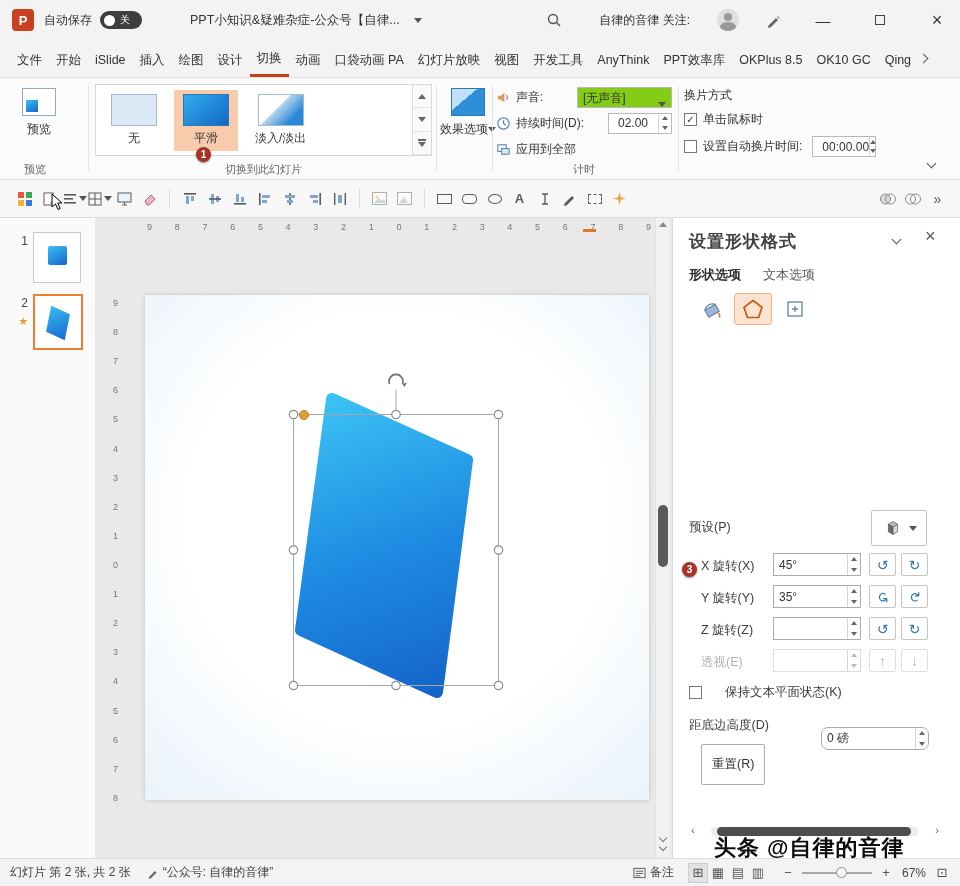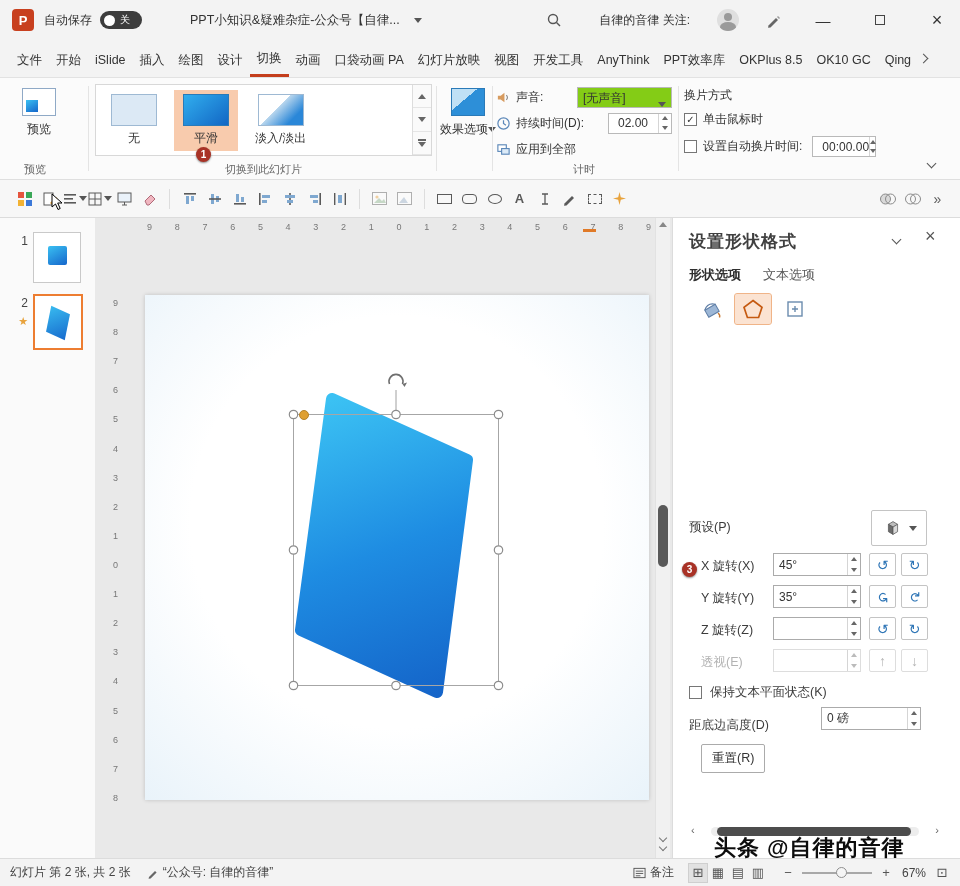--- a/index.html
+++ b/index.html
@@ -116,21 +116,21 @@
   .fp-item.active{color:#c0501e;}
   .fp-item .badge{display:inline-flex;margin-left:9px;vertical-align:-2px;}
   .fp-label{color:#3c3c3c;font-size:12.5px;white-space:nowrap;}
   .fp-label.dis{color:#b3b3b3;}
   .fp-input{height:23px;border:1px solid #ababab;background:#fff;font-size:12px;display:flex;align-items:center;padding-left:5px;}
   .fp-input.dis{border-color:#ddd;}
   .rot-btn{width:27px;height:23px;border:1px solid #c4c4c4;background:#fff;color:#2e75b6;font-size:14px;display:flex;align-items:center;justify-content:center;border-radius:2px;cursor:pointer;}
   .rot-btn.dis{color:#b5b5b5;border-color:#ddd;cursor:default;}
   .rot-btn .r90{display:inline-block;transform:rotate(90deg);}
   .preset-btn{width:56px;height:36px;border:1px solid #c4c4c4;background:#fff;border-radius:2px;display:flex;align-items:center;justify-content:center;gap:5px;cursor:pointer;}
-  .reset-btn{height:29px;padding:0 10px;border:1px solid #ababab;background:#fff;font-size:12.5px;display:flex;align-items:center;border-radius:2px;cursor:pointer;}
+  .reset-btn{height:41px;padding:0 10px;border:1px solid #ababab;background:#fff;font-size:12.5px;display:flex;align-items:center;border-radius:2px;cursor:pointer;}
   .hs-track{position:absolute;left:28px;right:28px;top:3px;height:9px;background:#ededed;border-radius:5px;}
   .hs-thumb{position:absolute;left:6px;right:8px;top:0;height:9px;background:#4d4d4d;border-radius:5px;cursor:grab;}
   .hs-arrow{position:absolute;top:0;font-size:11px;color:#666;cursor:pointer;}
   
   .statusbar{position:absolute;left:0;top:858px;width:960px;height:28px;background:#f3f3f3;border-top:1px solid #dcdcdc;display:flex;align-items:center;font-size:12px;color:#444;}
   .sb-item{display:flex;align-items:center;gap:4px;white-space:nowrap;}
   .view-ico{width:20px;height:20px;display:flex;align-items:center;justify-content:center;font-size:13px;color:#555;cursor:pointer;}
   .view-ico.active{background:#e2e2e2;border:1px solid #cfcfcf;}
   .zslider{width:70px;height:2px;background:#a8a8a8;position:relative;margin:0 4px;cursor:pointer;}
   .zthumb{position:absolute;left:34px;top:-5px;width:11px;height:11px;background:#f5f5f5;border:1px solid #8f8f8f;border-radius:50%;}
@@ -683,27 +683,27 @@
           </i>
         </span>
     </div>
     <div class="fp-abs rot-btn dis" style="left:196px;top:431px;">
         <span>↑</span>
       </div>
     <div class="fp-abs rot-btn dis" style="left:228px;top:431px;">
         <span>↓</span>
       </div>
 
-    <label class="fp-abs" style="left:16px;top:466px;display:flex;align-items:center;gap:8px;cursor:pointer;">
+    <label class="fp-abs" style="left:16px;top:466px;display:flex;align-items:center;gap:23px;cursor:pointer;">
       <span class="chk"></span>
       <span class="fp-label">保持文本平面状态(K)</span>
     </label>
 
     <span class="fp-abs fp-label" style="left:16px;top:499px;">距底边高度(D)</span>
-    <div class="fp-abs fp-input" style="left:148px;top:489px;width:100px;">
+    <div class="fp-abs fp-input" style="left:148px;top:509px;width:108px;border-radius:7px;">
       <span>0 磅</span>
       <span class="spin">
           <i>
             <span class="tri-u"></span>
           </i>
           <i>
             <span class="tri-d"></span>
           </i>
         </span>
     </div>

